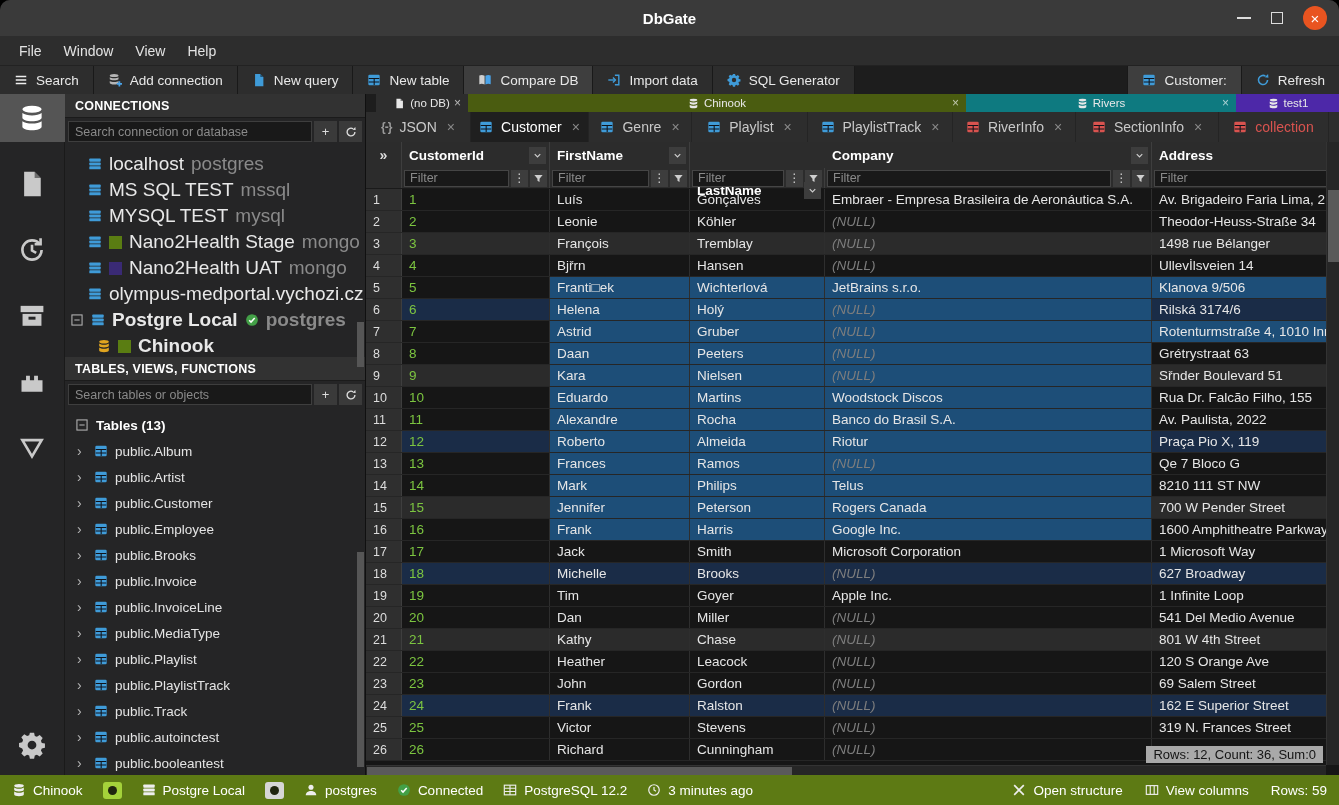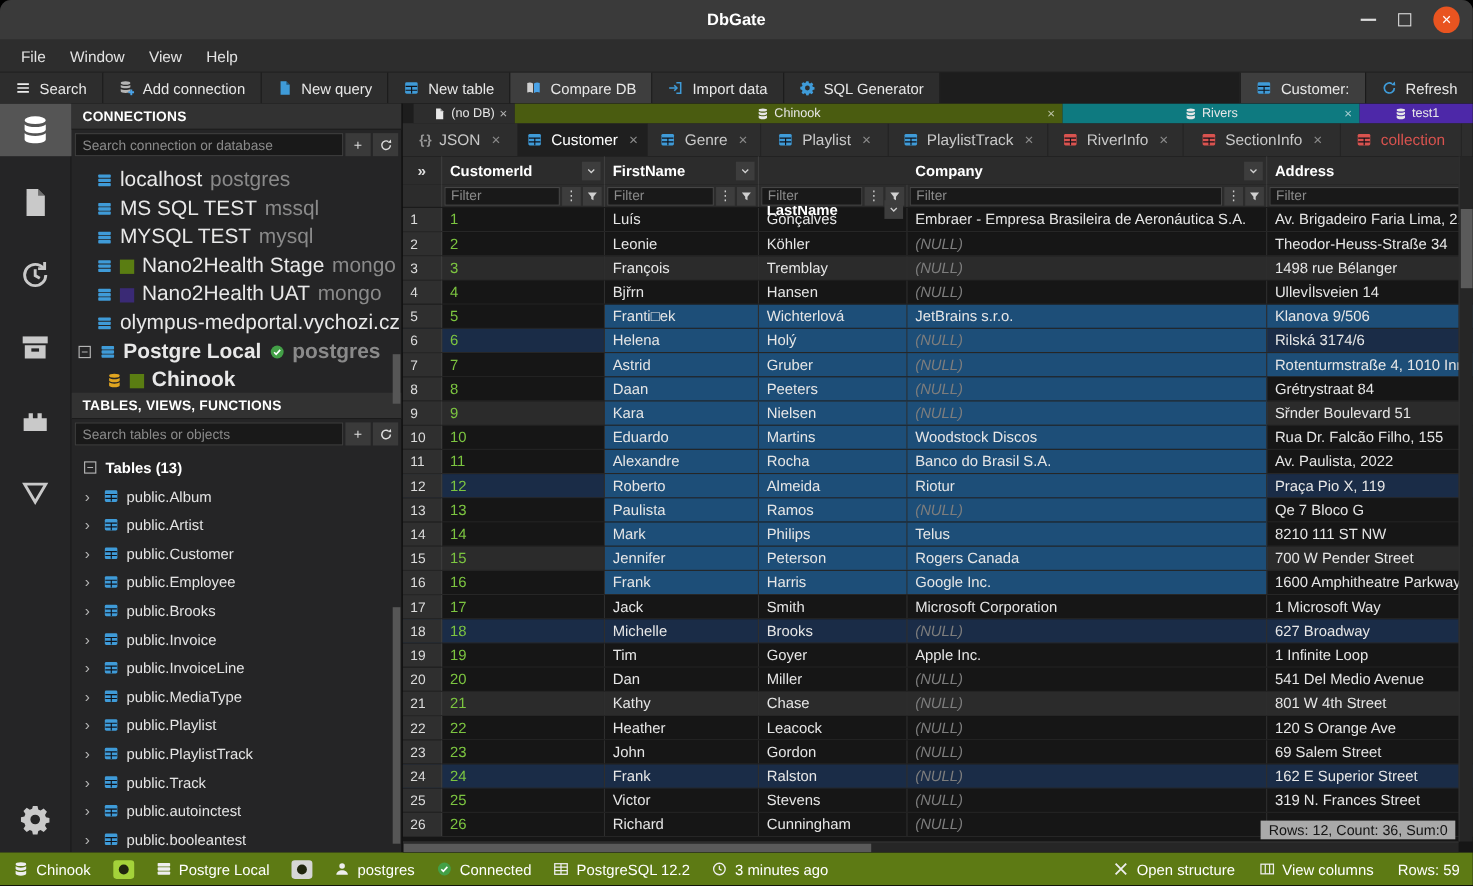--- a/index.html
+++ b/index.html
@@ -847,21 +847,21 @@
               <div class="g-cell sel" style="width: 135px;">Gruber</div>
               <div class="g-cell nullv sel" style="width: 327px;">(NULL)</div>
               <div class="g-cell sel" style="width: 175px; flex: 1 1 0%;">Rotenturmstraße 4, 1010 Innere Stadt</div>
             </div>
             <div class="g-row">
               <div class="g-num">8</div>
               <div class="g-cell idv" style="width: 148px;">8</div>
               <div class="g-cell sel" style="width: 140px;">Daan</div>
               <div class="g-cell sel" style="width: 135px;">Peeters</div>
               <div class="g-cell nullv sel" style="width: 327px;">(NULL)</div>
-              <div class="g-cell" style="width: 175px; flex: 1 1 0%;">Grétrystraat 84</div>
+              <div class="g-cell" style="width: 175px; flex: 1 1 0%;">Grétrystraat 63</div>
             </div>
             <div class="g-row light">
               <div class="g-num">9</div>
               <div class="g-cell idv" style="width: 148px;">9</div>
               <div class="g-cell sel" style="width: 140px;">Kara</div>
               <div class="g-cell sel" style="width: 135px;">Nielsen</div>
               <div class="g-cell nullv sel" style="width: 327px;">(NULL)</div>
               <div class="g-cell" style="width: 175px; flex: 1 1 0%;">Sřnder Boulevard 51</div>
             </div>
             <div class="g-row">
@@ -884,21 +884,21 @@
               <div class="g-num">12</div>
               <div class="g-cell idv" style="width: 148px;">12</div>
               <div class="g-cell sel" style="width: 140px;">Roberto</div>
               <div class="g-cell sel" style="width: 135px;">Almeida</div>
               <div class="g-cell sel" style="width: 327px;">Riotur</div>
               <div class="g-cell" style="width: 175px; flex: 1 1 0%;">Praça Pio X, 119</div>
             </div>
             <div class="g-row">
               <div class="g-num">13</div>
               <div class="g-cell idv" style="width: 148px;">13</div>
-              <div class="g-cell sel" style="width: 140px;">Paulista</div>
+              <div class="g-cell sel" style="width: 140px;">Frances</div>
               <div class="g-cell sel" style="width: 135px;">Ramos</div>
               <div class="g-cell nullv sel" style="width: 327px;">(NULL)</div>
               <div class="g-cell" style="width: 175px; flex: 1 1 0%;">Qe 7 Bloco G</div>
             </div>
             <div class="g-row">
               <div class="g-num">14</div>
               <div class="g-cell idv" style="width: 148px;">14</div>
               <div class="g-cell sel" style="width: 140px;">Mark</div>
               <div class="g-cell sel" style="width: 135px;">Philips</div>
               <div class="g-cell sel" style="width: 327px;">Telus</div>

